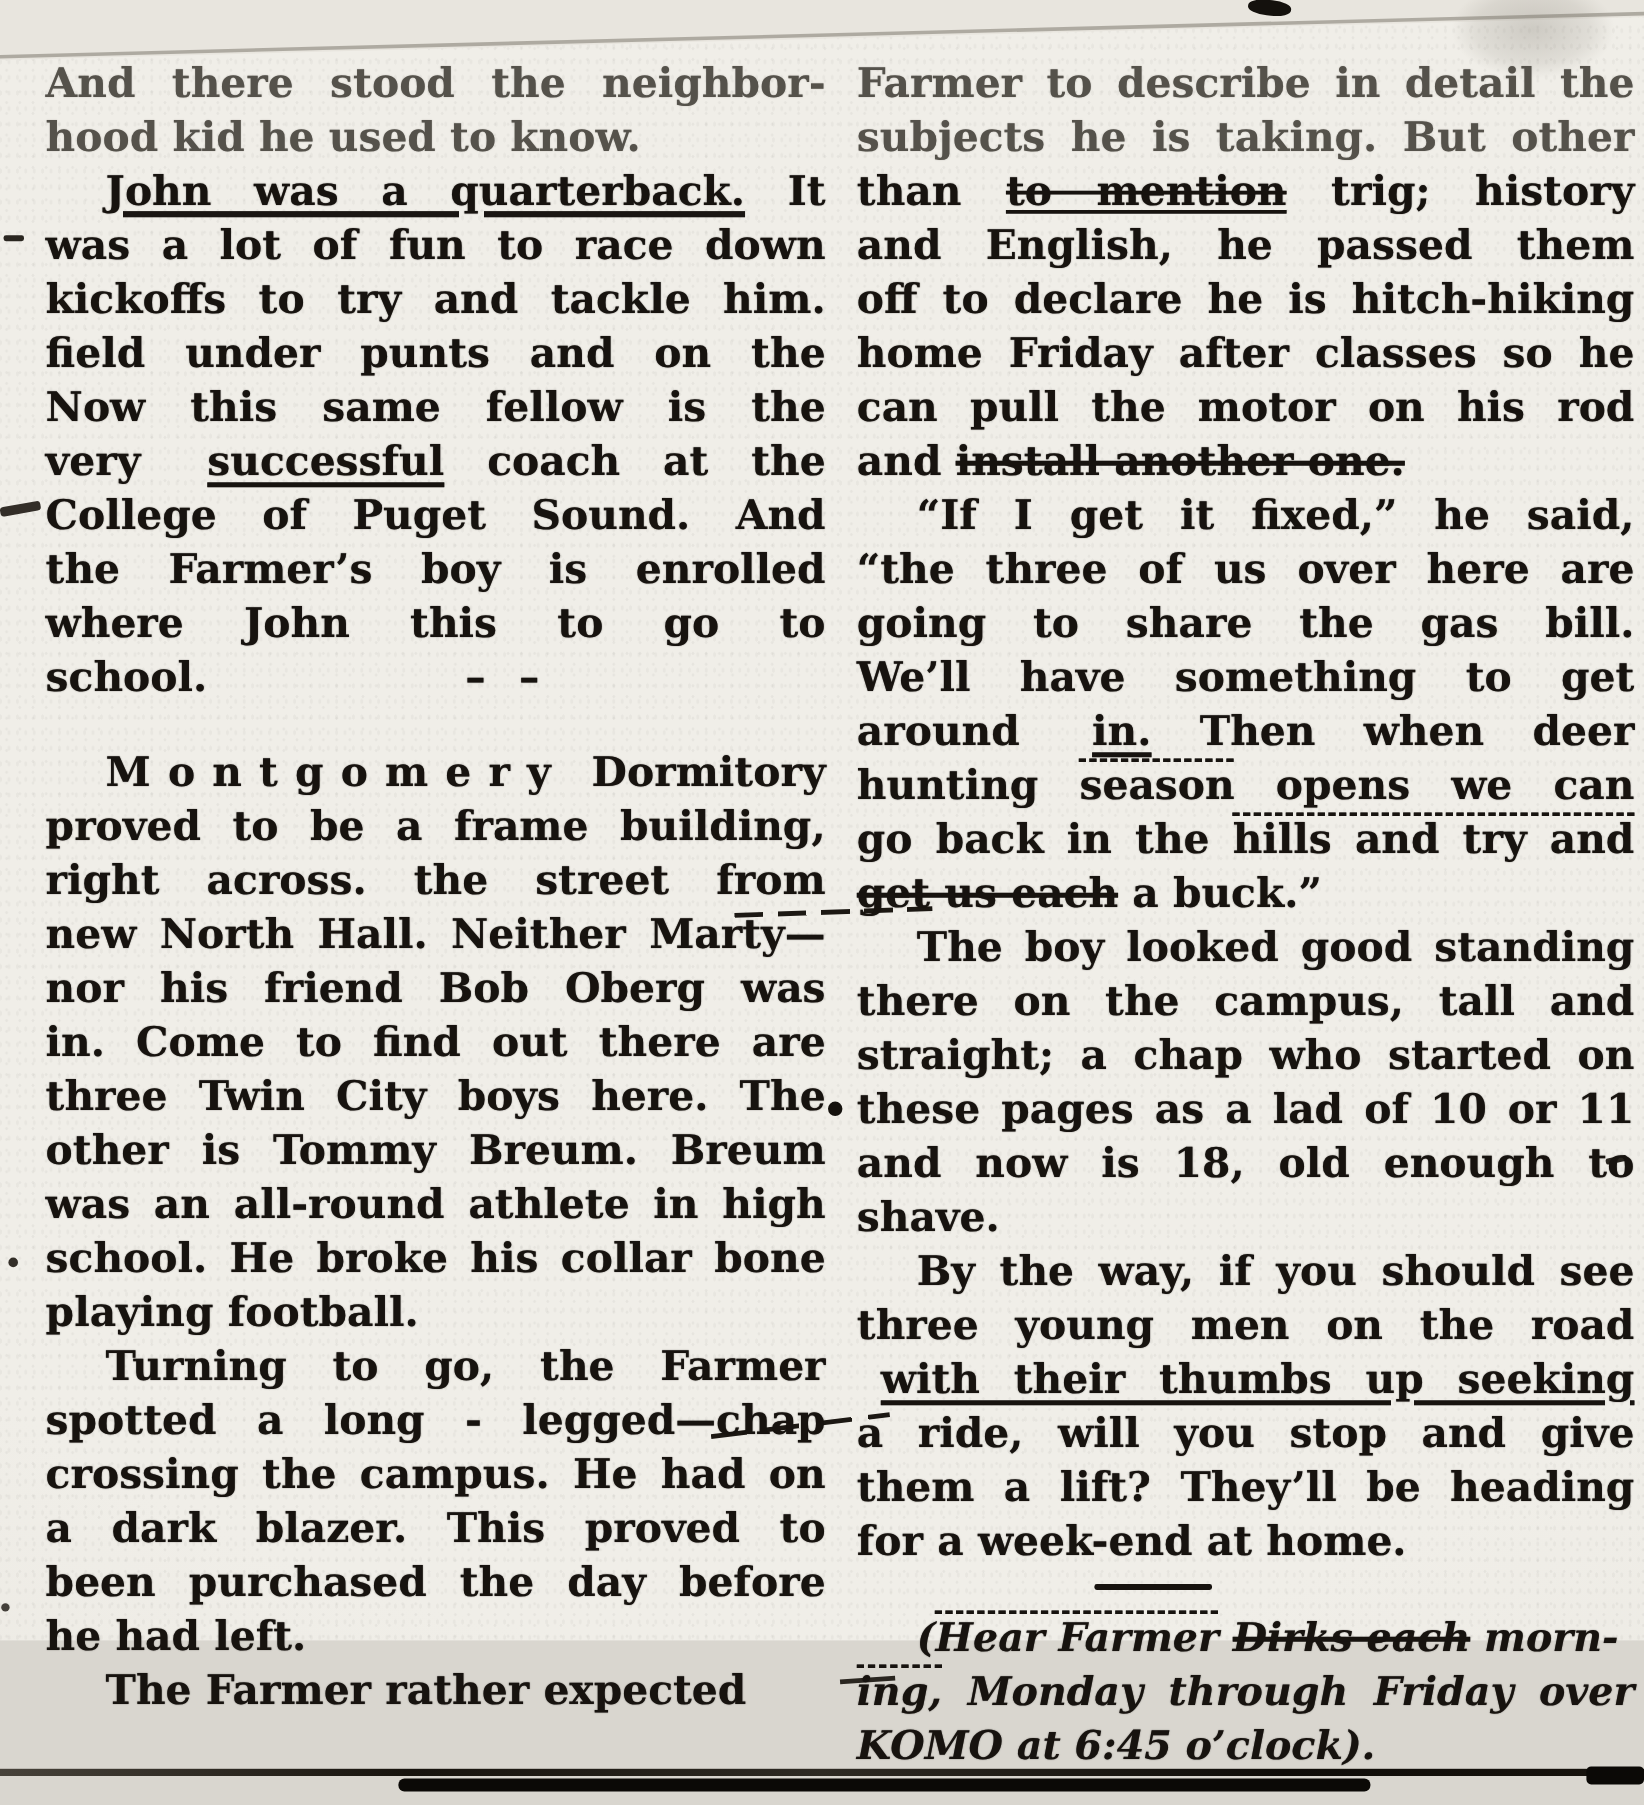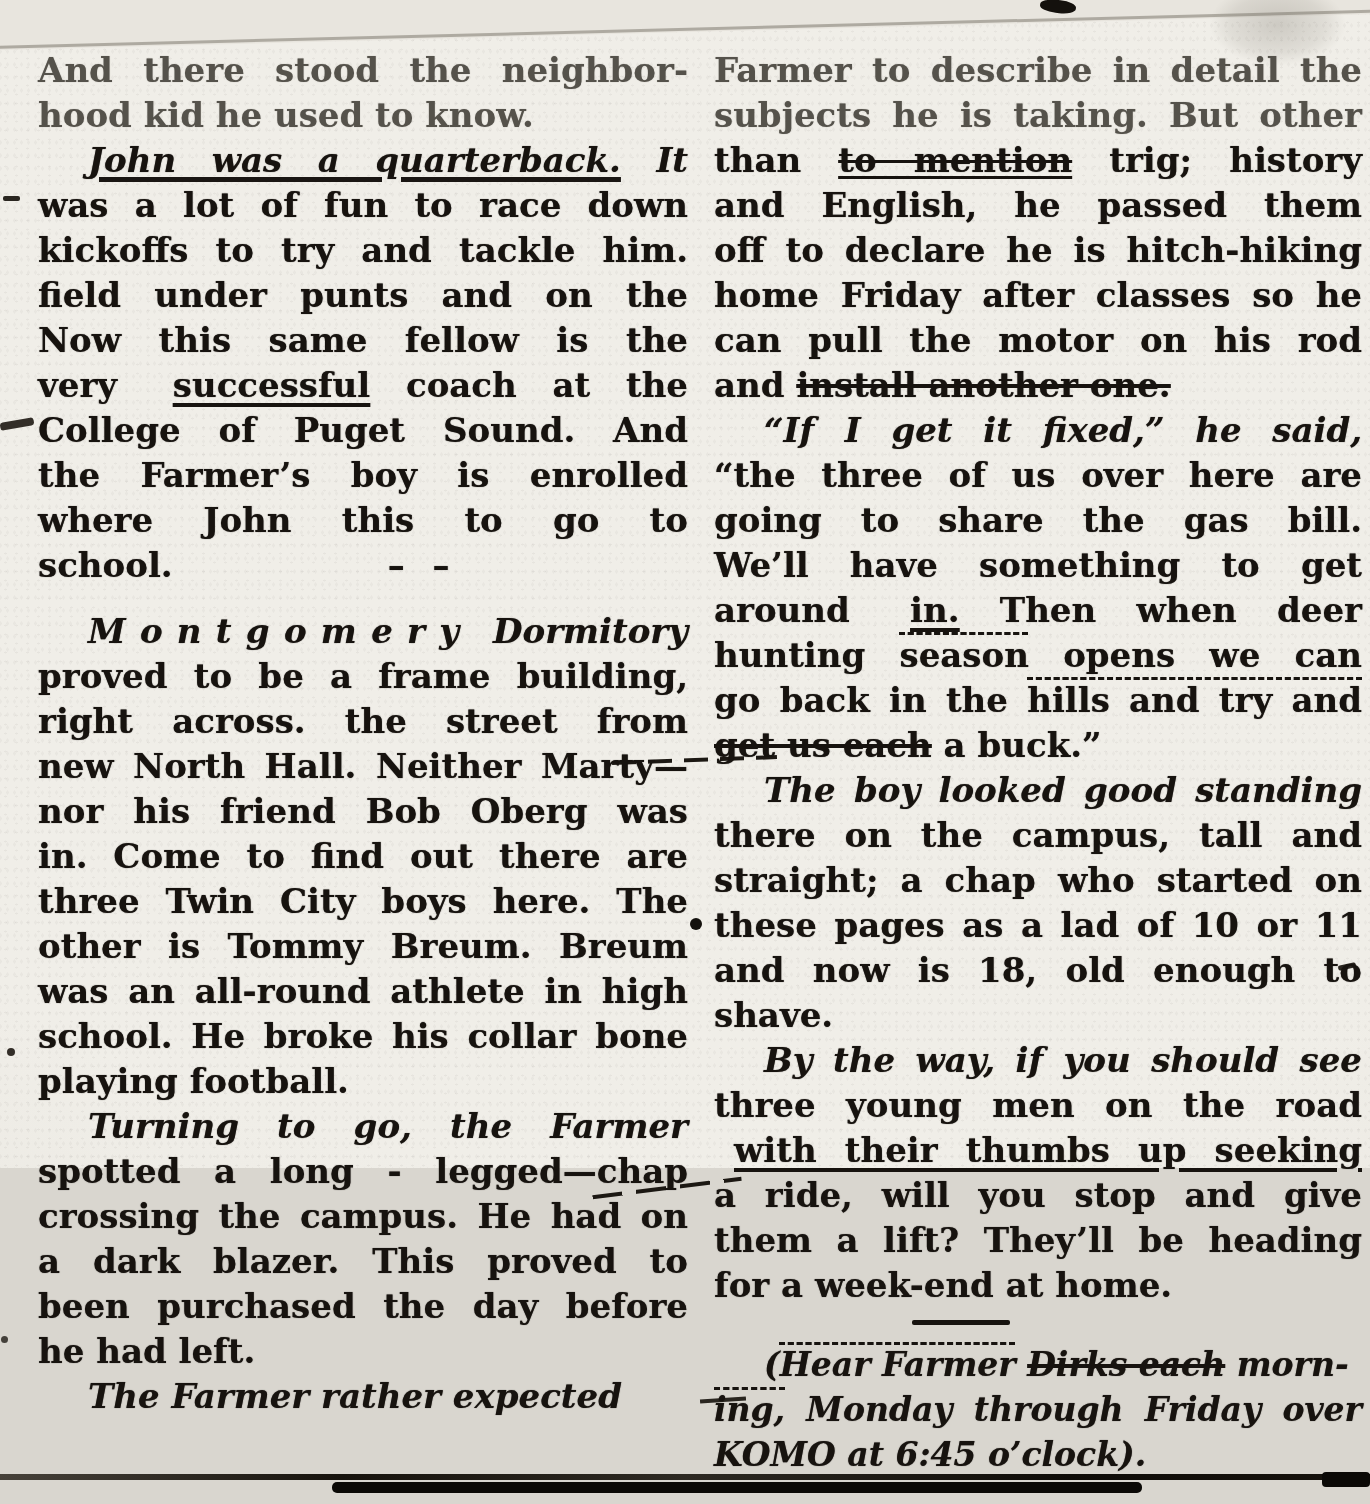--- a/index.html
+++ b/index.html
@@ -1,34 +1,34 @@
 <!DOCTYPE html>
 <html><head>
 <meta charset="utf-8">
 <style>
   html,body{margin:0;padding:0;}
   body{width:1370px;height:1504px;overflow:hidden;background:#d9d6cf;}
   .paper{
-    position:relative;width:1370px;height:1168px;
+    position:relative;width:1370px;height:1367px;
     background:radial-gradient(140% 120% at 50% 35%, #f0eee8 55%, #e6e3dc 100%);
     font-family:"DejaVu Serif", serif;font-weight:700;color:#17130f;
   }
   .paper::before{
     content:"";position:absolute;inset:0;pointer-events:none;
     background-image:
       radial-gradient(rgba(40,35,30,.05) 1px, transparent 1.4px),
       radial-gradient(rgba(40,35,30,.04) 1px, transparent 1.3px);
     background-size:11px 9px, 7px 13px;background-position:0 0,4px 6px;
   }
   .col{position:absolute;top:48px;font-size:34px;line-height:45px;}
   .col-left{left:38px;width:650px;}
   .col-right{left:714px;width:648px;}
   .line{text-align:left;text-shadow:0 0 1px rgba(23,19,15,.7);}
   .jl{text-align:justify;text-align-last:justify;}
-  .ind{text-indent:50px;font-style:italic;}
+  .ind{text-indent:50px;}
   .faded{color:#55524b;text-shadow:0 0 1px rgba(85,82,75,.5);}
   .footer-line{font-style:italic;font-size:33px;}
   .lsp{letter-spacing:.42em;}
   .mid-dash{margin-left:215px;letter-spacing:8px;}
   .u{text-decoration:underline;text-decoration-thickness:4px;text-underline-offset:6px;margin-left:20px;}
   .u2{text-decoration:underline;text-decoration-thickness:5px;text-underline-offset:5px;text-decoration-color:rgba(20,16,12,.9);}
   .strike{text-decoration:line-through;text-decoration-thickness:4px;}
   .xout{text-decoration:underline line-through;text-decoration-thickness:3px;text-underline-offset:4px;}
   .dashover{text-decoration:overline;text-decoration-style:dashed;text-decoration-thickness:3px;}
   .art{position:absolute;}
@@ -82,21 +82,21 @@
       <div class="line jl ind"><span class="u2">John was a quarterback.</span><span> It</span></div>
       <div class="line jl"><span>was a lot of fun to race down</span></div>
       <div class="line jl"><span>kickoffs to try and tackle him.</span></div>
       <div class="line jl"><span>field under punts and on the</span></div>
       <div class="line jl"><span>Now this same fellow is the</span></div>
       <div class="line jl"><span>very </span><span class="u">successful</span><span> coach at the</span></div>
       <div class="line jl"><span>College of Puget Sound. And</span></div>
       <div class="line jl"><span>the Farmer’s boy is enrolled</span></div>
       <div class="line jl"><span>where John this to go to</span></div>
       <div class="line"><span>school.</span><span class="mid-dash">– –</span></div>
-      <div class="line jl ind" style="margin-top: 21px;"><span class="lsp">Montgomery</span><span> Dormitory</span></div>
+      <div class="line jl ind" style="margin-top: 34px;"><span class="lsp">Montgomery</span><span> Dormitory</span></div>
       <div class="line jl"><span>proved to be a frame building,</span></div>
       <div class="line jl"><span>right across. the street from</span></div>
       <div class="line jl"><span>new North Hall. Neither Marty—</span></div>
       <div class="line jl"><span>nor his friend Bob Oberg was</span></div>
       <div class="line jl"><span>in. Come to find out there are</span></div>
       <div class="line jl"><span>three Twin City boys here. The</span></div>
       <div class="line jl"><span>other is Tommy Breum. Breum</span></div>
       <div class="line jl"><span>was an all-round athlete in high</span></div>
       <div class="line jl"><span>school. He broke his collar bone</span></div>
       <div class="line"><span>playing football.</span></div>

